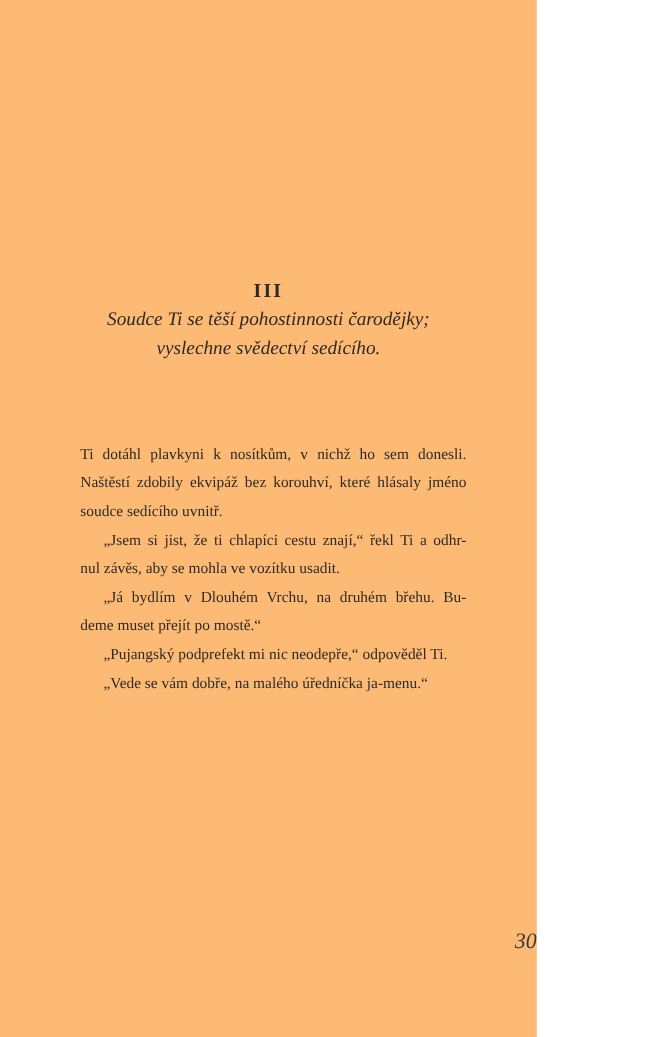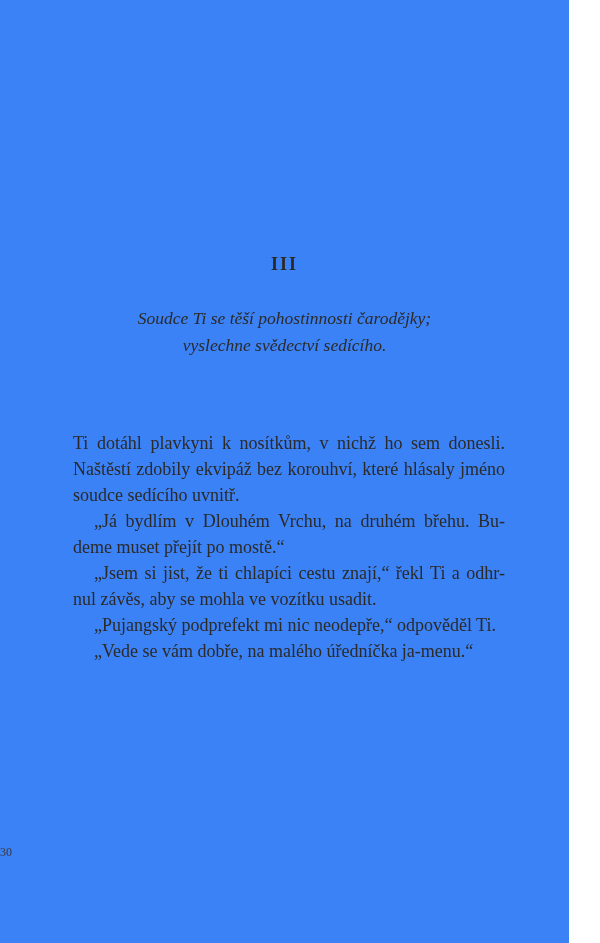--- a/index.html
+++ b/index.html
@@ -2,67 +2,67 @@
 <html lang="cs"><head>
 <meta charset="utf-8">
 <style>
   html, body {
     margin: 0;
     padding: 0;
     background: #ffffff;
   }
   .page {
     position: relative;
-    width: 569px;
+    width: 488px;
     height: 943px;
-    background: #3b82f6;
+    background: #fdba74;
     font-family: "Liberation Serif", serif;
     color: #2b2a28;
     box-sizing: border-box;
     padding-top: 253px;
     overflow: hidden;
   }
   .chapter-heading {
     text-align: center;
     font-weight: bold;
     font-size: 18px;
     line-height: 23px;
     letter-spacing: 2px;
   }
   .chapter-subtitle {
-    margin-top: 29px;
     text-align: center;
     font-style: italic;
     font-size: 17.5px;
     line-height: 27px;
   }
   .body-text {
     margin: 71px 64px 0 73px;
-    font-size: 18px;
+    font-size: 14px;
     line-height: 26px;
   }
   .line {
     text-align: justify;
     text-align-last: justify;
   }
   .line.last {
     text-align: right;
     text-align-last: left;
   }
   .line.indent {
     text-indent: 21px;
   }
   .page-number {
     position: absolute;
     left: 0;
     right: 0;
     top: 845px;
-    text-align: left;
-    font-size: 12px;
+    text-align: right;
+    font-size: 20px;
     color: #3a3938;
+    font-style: italic;
   }
 </style>
 </head>
 <body>
 
 <div class="page">
 
   <div class="chapter-heading">III</div>
 
   <div class="chapter-subtitle">
@@ -70,26 +70,26 @@
     <div>vyslechne svědectví sedícího.</div>
   </div>
 
   <div class="body-text" id="body-text">
       <div>
         <div class="line">Ti dotáhl plavkyni k nosítkům, v nichž ho sem donesli.</div>
         <div class="line">Naštěstí zdobily ekvipáž bez korouhví, které hlásaly jméno</div>
         <div class="line last">soudce sedícího uvnitř.</div>
       </div>
       <div>
+        <div class="line indent">„Jsem si jist, že ti chlapíci cestu znají,“ řekl Ti a odhr-</div>
+        <div class="line last">nul závěs, aby se mohla ve vozítku usadit.</div>
+      </div>
+      <div>
         <div class="line indent">„Já bydlím v Dlouhém Vrchu, na druhém břehu. Bu-</div>
         <div class="line last">deme muset přejít po mostě.“</div>
-      </div>
-      <div>
-        <div class="line indent">„Jsem si jist, že ti chlapíci cestu znají,“ řekl Ti a odhr-</div>
-        <div class="line last">nul závěs, aby se mohla ve vozítku usadit.</div>
       </div>
       <div>
         <div class="line indent last">„Pujangský podprefekt mi nic neodepře,“ odpověděl Ti.</div>
       </div>
       <div>
         <div class="line indent last">„Vede se vám dobře, na malého úředníčka ja-menu.“</div>
       </div>
     </div>
 
   <div class="page-number">30</div>

